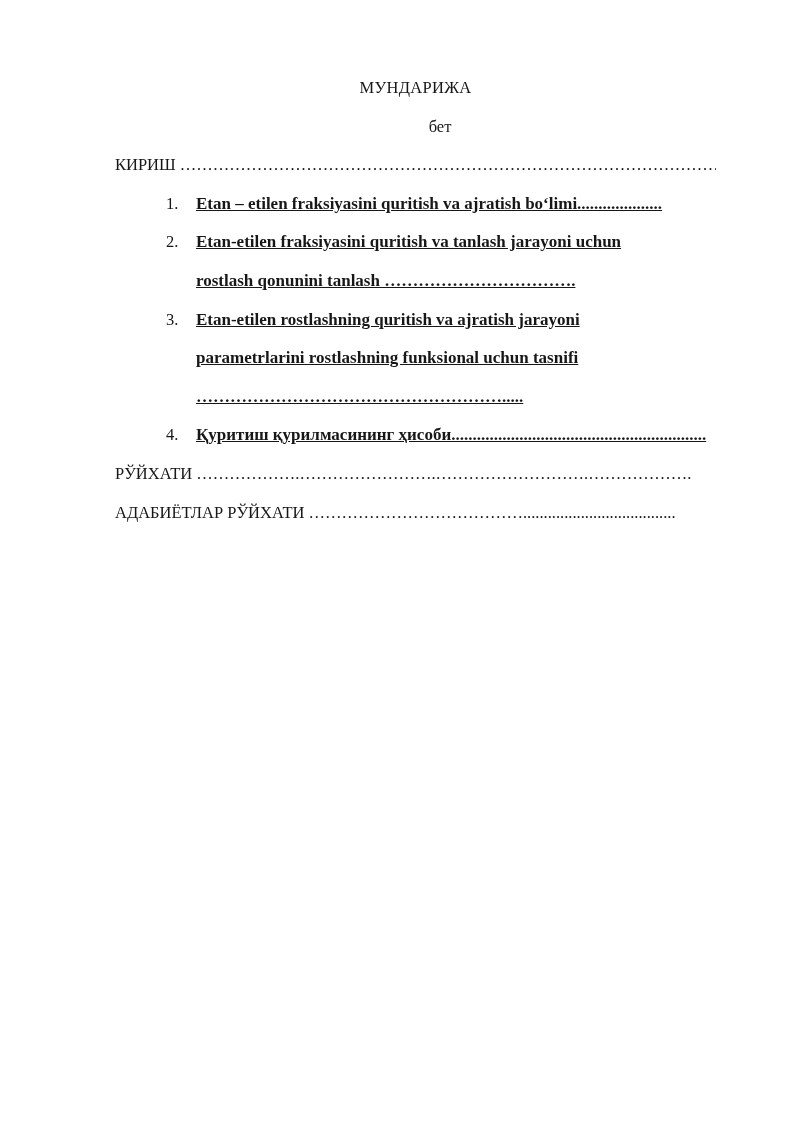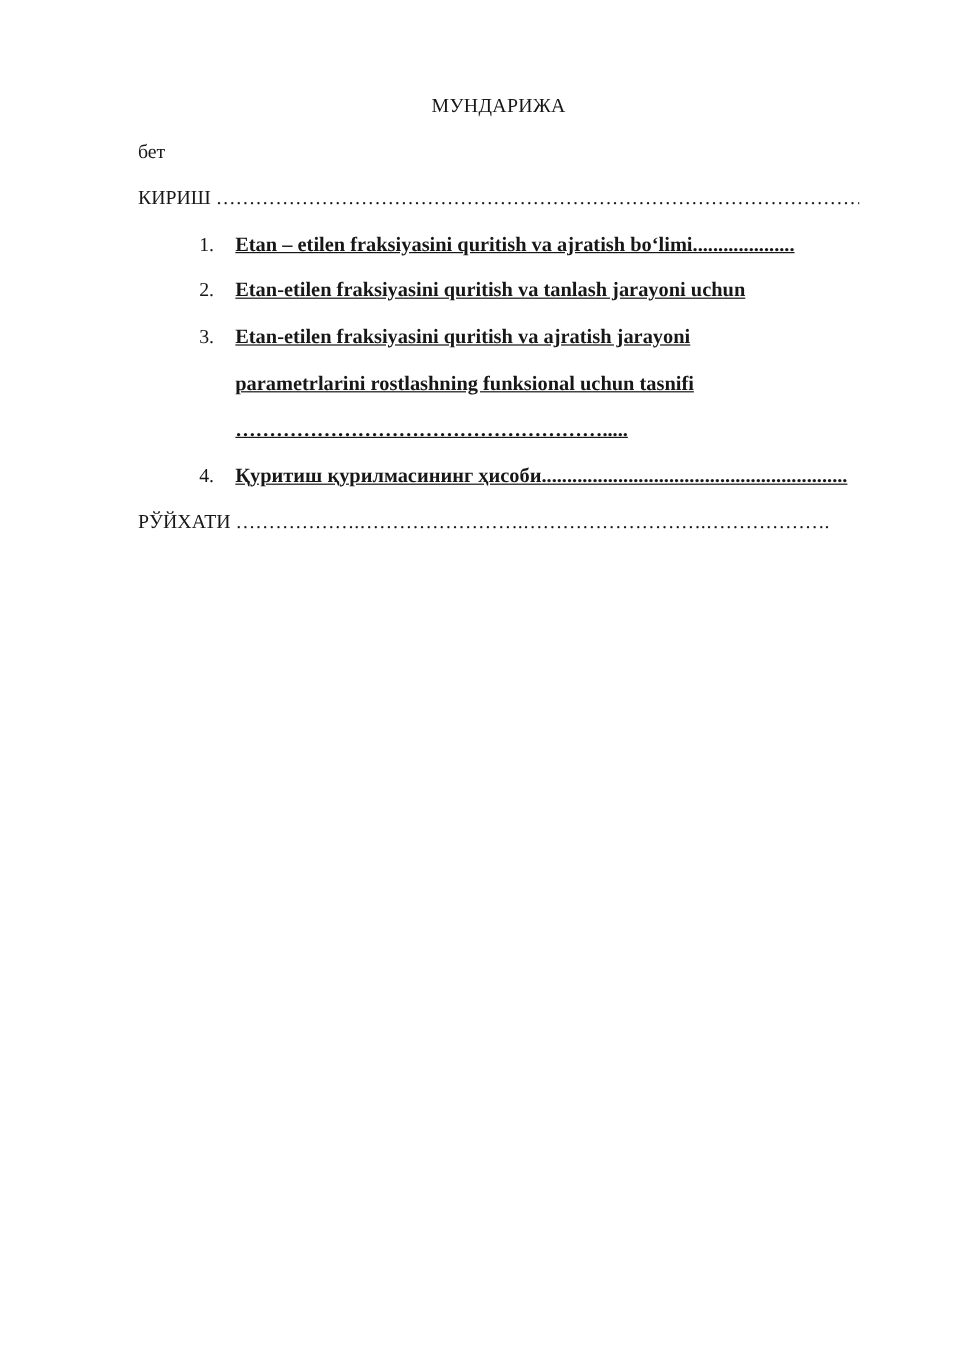--- a/index.html
+++ b/index.html
@@ -23,21 +23,21 @@
     font-size: 16.5px;
     line-height: 38.6px;
     white-space: nowrap;
     overflow: hidden;
   }
   .title-line {
     text-align: center;
     letter-spacing: 0.3px;
   }
   .bet-line {
-    text-align: left;
+    text-align: center;
     margin-right: -49px;
   }
   .toc-item {
     display: flex;
     align-items: flex-start;
   }
   .toc-item .num {
     flex: 0 0 30px;
     margin-left: 51px;
     font-size: 16.5px;
@@ -70,36 +70,38 @@
       <div class="num">1.</div>
       <div class="itext">
         <div class="line bold-line">Etan – etilen fraksiyasini quritish va ajratish boʻlimi....................</div>
       </div>
     </div>
 
     <div class="toc-item">
       <div class="num">2.</div>
       <div class="itext">
         <div class="line bold-line">Etan-etilen fraksiyasini quritish va tanlash jarayoni uchun</div>
+        <div class="line bold-line">rostlash qonunini tanlash …………………………….</div>
       </div>
     </div>
 
     <div class="toc-item">
       <div class="num">3.</div>
       <div class="itext">
-        <div class="line bold-line">Etan-etilen fraksiyasini quritish va ajratish jarayoni</div>
+        <div class="line bold-line">Etan-etilen rostlashning quritish va ajratish jarayoni</div>
         <div class="line bold-line">parametrlarini rostlashning funksional uchun tasnifi</div>
         <div class="line bold-line">……………………………………………….....</div>
       </div>
     </div>
 
     <div class="toc-item">
       <div class="num">4.</div>
       <div class="itext">
         <div class="line bold-line">Қуритиш қурилмасининг ҳисоби............................................................</div>
       </div>
     </div>
 
     <div class="line">РЎЙХАТИ ……………….…………………….……………………….……………….</div>
 
+    <div class="line">АДАБИЁТЛАР РЎЙХАТИ ………………………………….....................................</div>
 
   </div>
 </div>
 
 </body></html>

